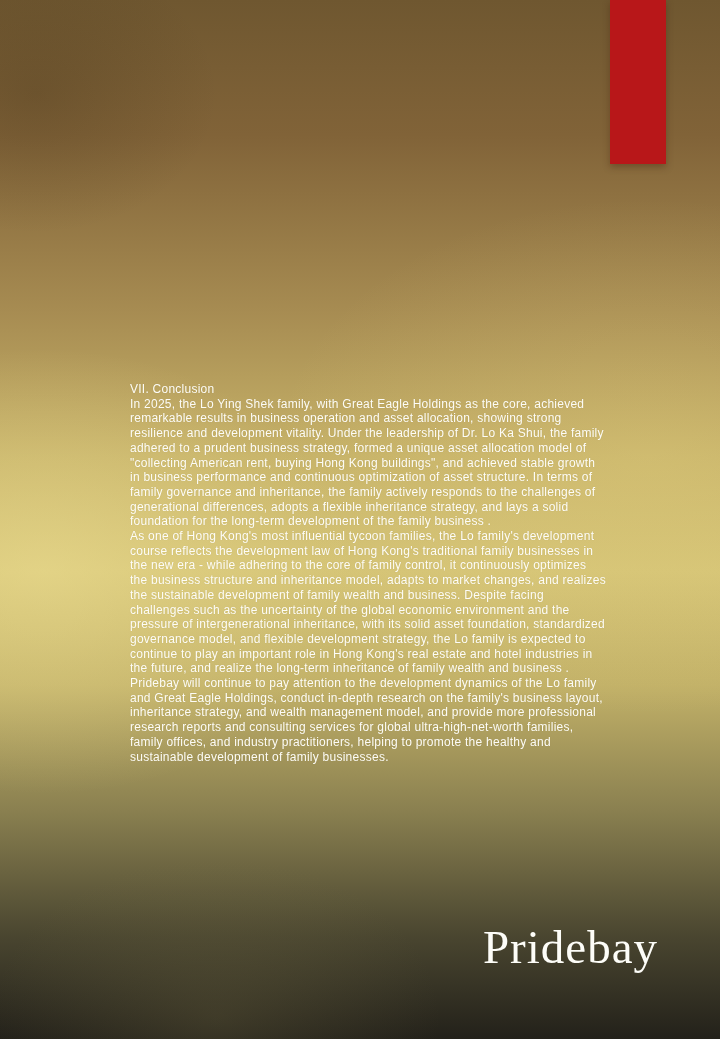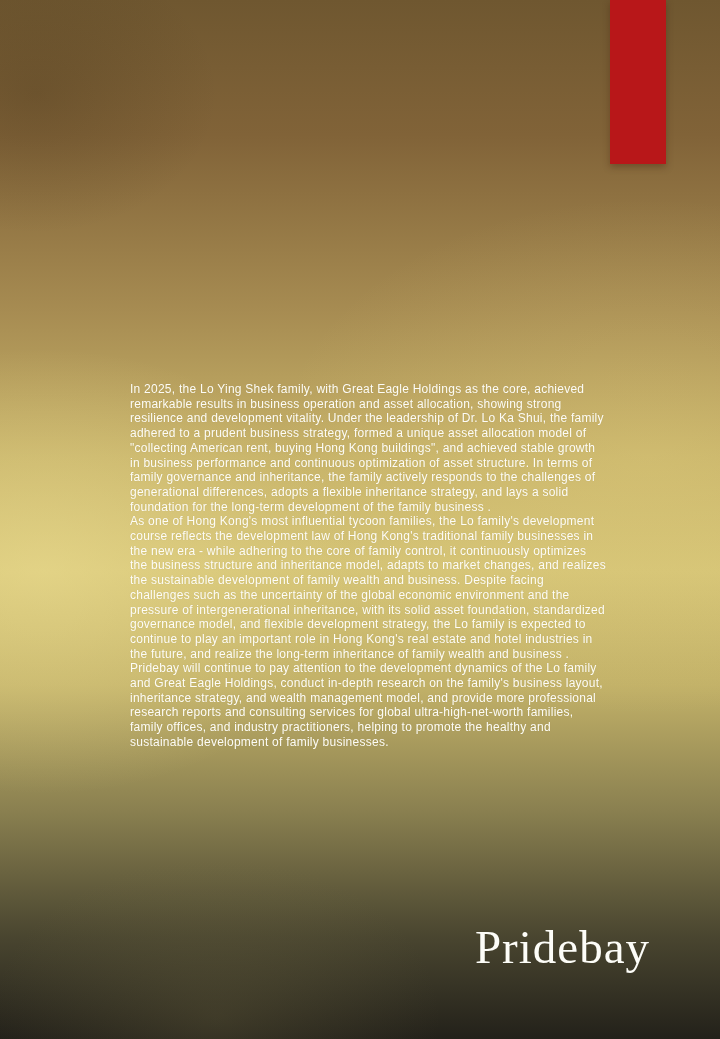--- a/index.html
+++ b/index.html
@@ -50,38 +50,39 @@
     font-size: 12px;
     line-height: 14.7px;
     letter-spacing: 0.25px;
     text-shadow: 0 0 1px rgba(150,130,60,0.25);
   }
   .content p {
     margin: 0;
   }
   .brand {
     position: absolute;
-    right: 70px;
+    right: 62px;
     top: 922px;
     color: #fdfdf8;
     font-family: "Liberation Serif", "DejaVu Serif", serif;
     font-size: 47px;
     font-weight: 400;
     letter-spacing: 1px;
     line-height: 1.1;
   }
 </style>
 </head>
 <body>
 
 <div class="slide">
 
   <div class="red-bar"></div>
 
   <div class="content">
+    <p>VII. Conclusion</p>
     <p>In 2025, the Lo Ying Shek family, with Great Eagle Holdings as the core, achieved remarkable results in business operation and asset allocation, showing strong resilience and development vitality. Under the leadership of Dr. Lo Ka Shui, the family adhered to a prudent business strategy, formed a unique asset allocation model of "collecting American rent, buying Hong Kong buildings", and achieved stable growth in business performance and continuous optimization of asset structure. In terms of family governance and inheritance, the family actively responds to the challenges of generational differences, adopts a flexible inheritance strategy, and lays a solid foundation for the long-term development of the family business .</p>
     <p>As one of Hong Kong's most influential tycoon families, the Lo family's development course reflects the development law of Hong Kong's traditional family businesses in the new era - while adhering to the core of family control, it continuously optimizes the business structure and inheritance model, adapts to market changes, and realizes the sustainable development of family wealth and business. Despite facing challenges such as the uncertainty of the global economic environment and the pressure of intergenerational inheritance, with its solid asset foundation, standardized governance model, and flexible development strategy, the Lo family is expected to continue to play an important role in Hong Kong's real estate and hotel industries in the future, and realize the long-term inheritance of family wealth and business .</p>
     <p>Pridebay will continue to pay attention to the development dynamics of the Lo family and Great Eagle Holdings, conduct in-depth research on the family's business layout, inheritance strategy, and wealth management model, and provide more professional research reports and consulting services for global ultra-high-net-worth families, family offices, and industry practitioners, helping to promote the healthy and sustainable development of family businesses.</p>
   </div>
 
   <div class="brand">Pridebay</div>
 
 </div>
 
 </body></html>

